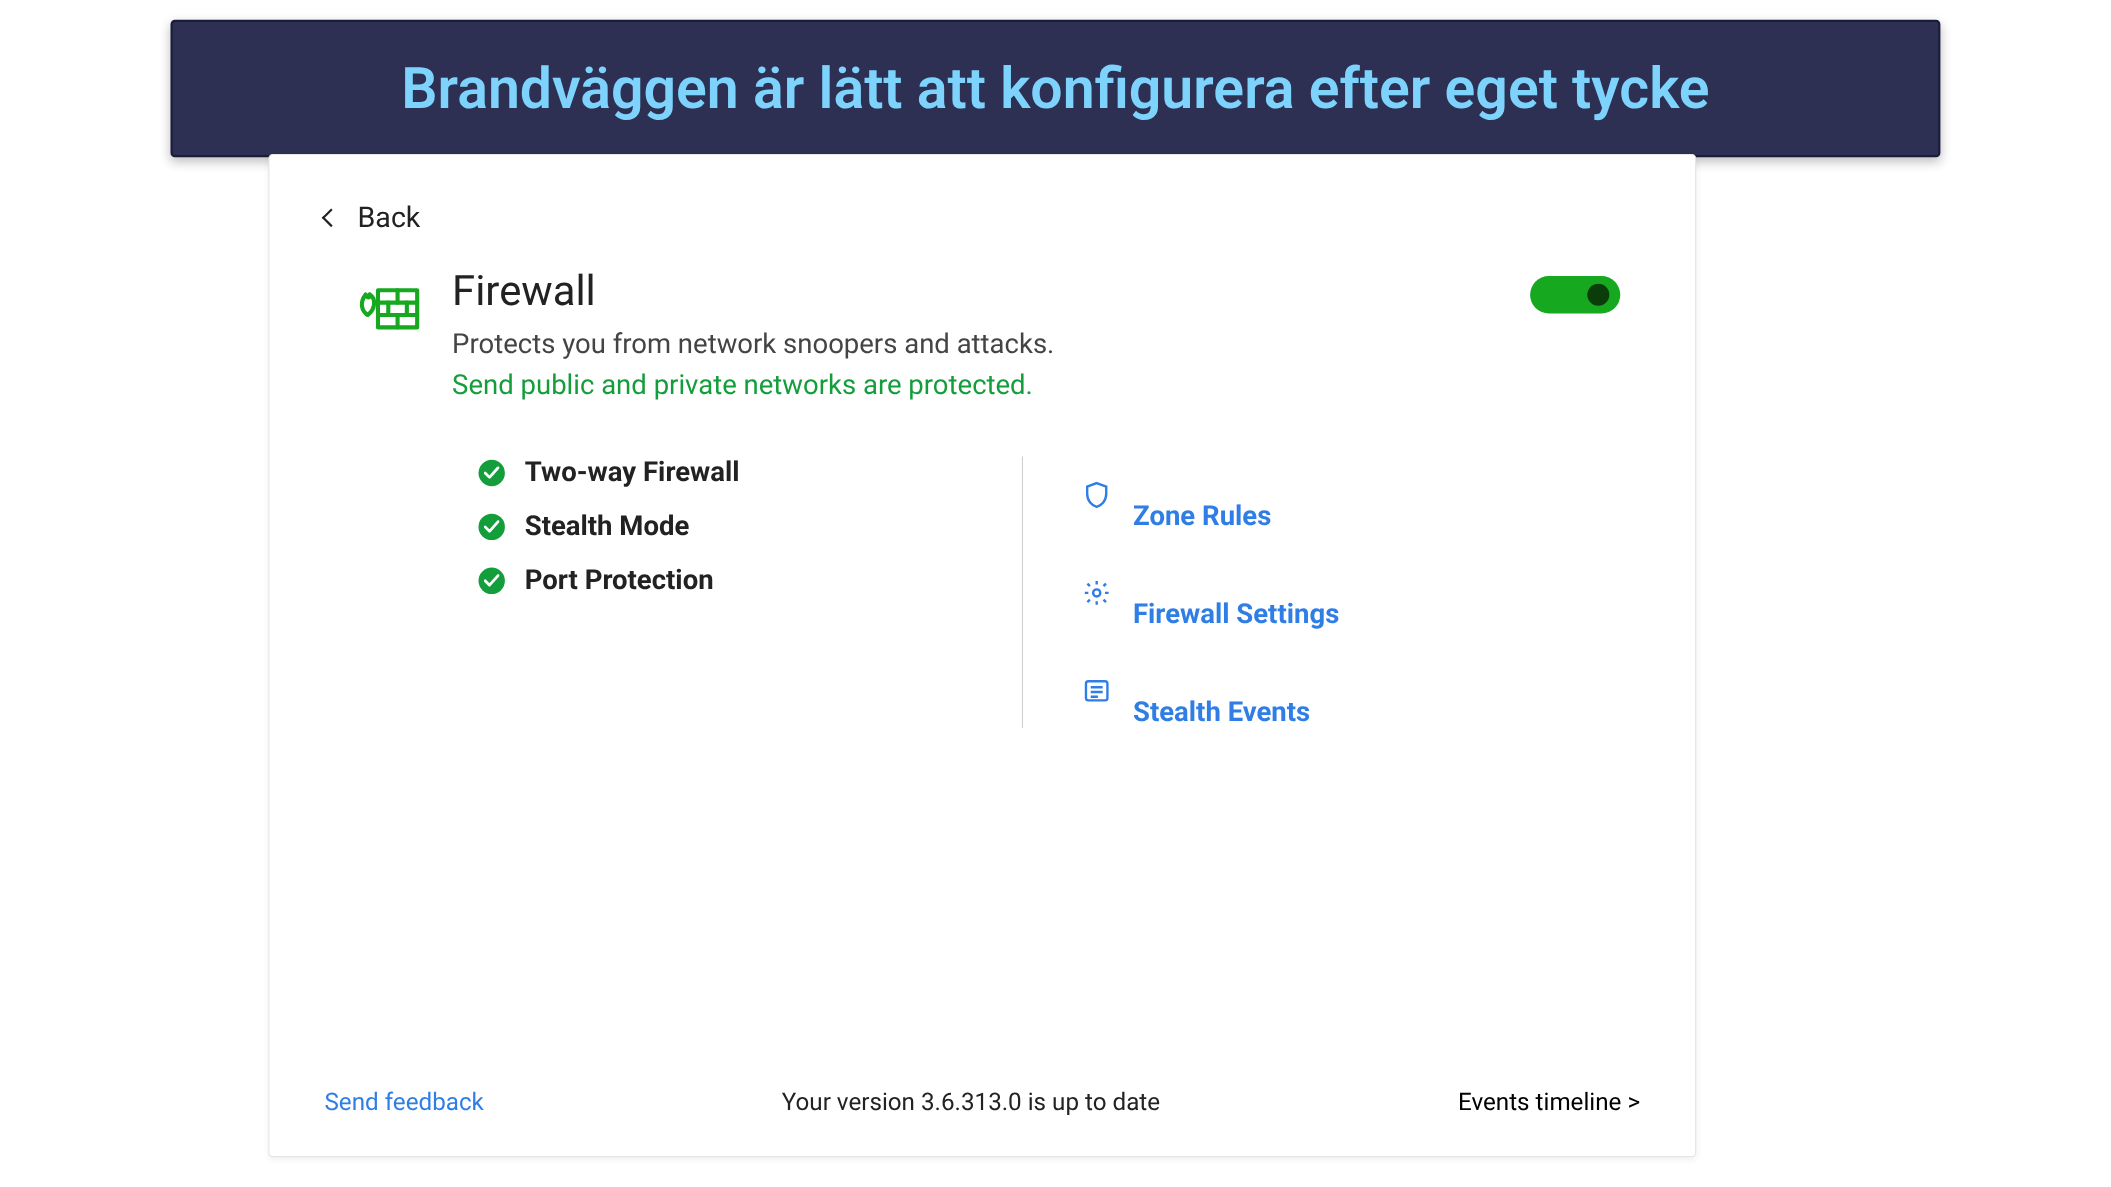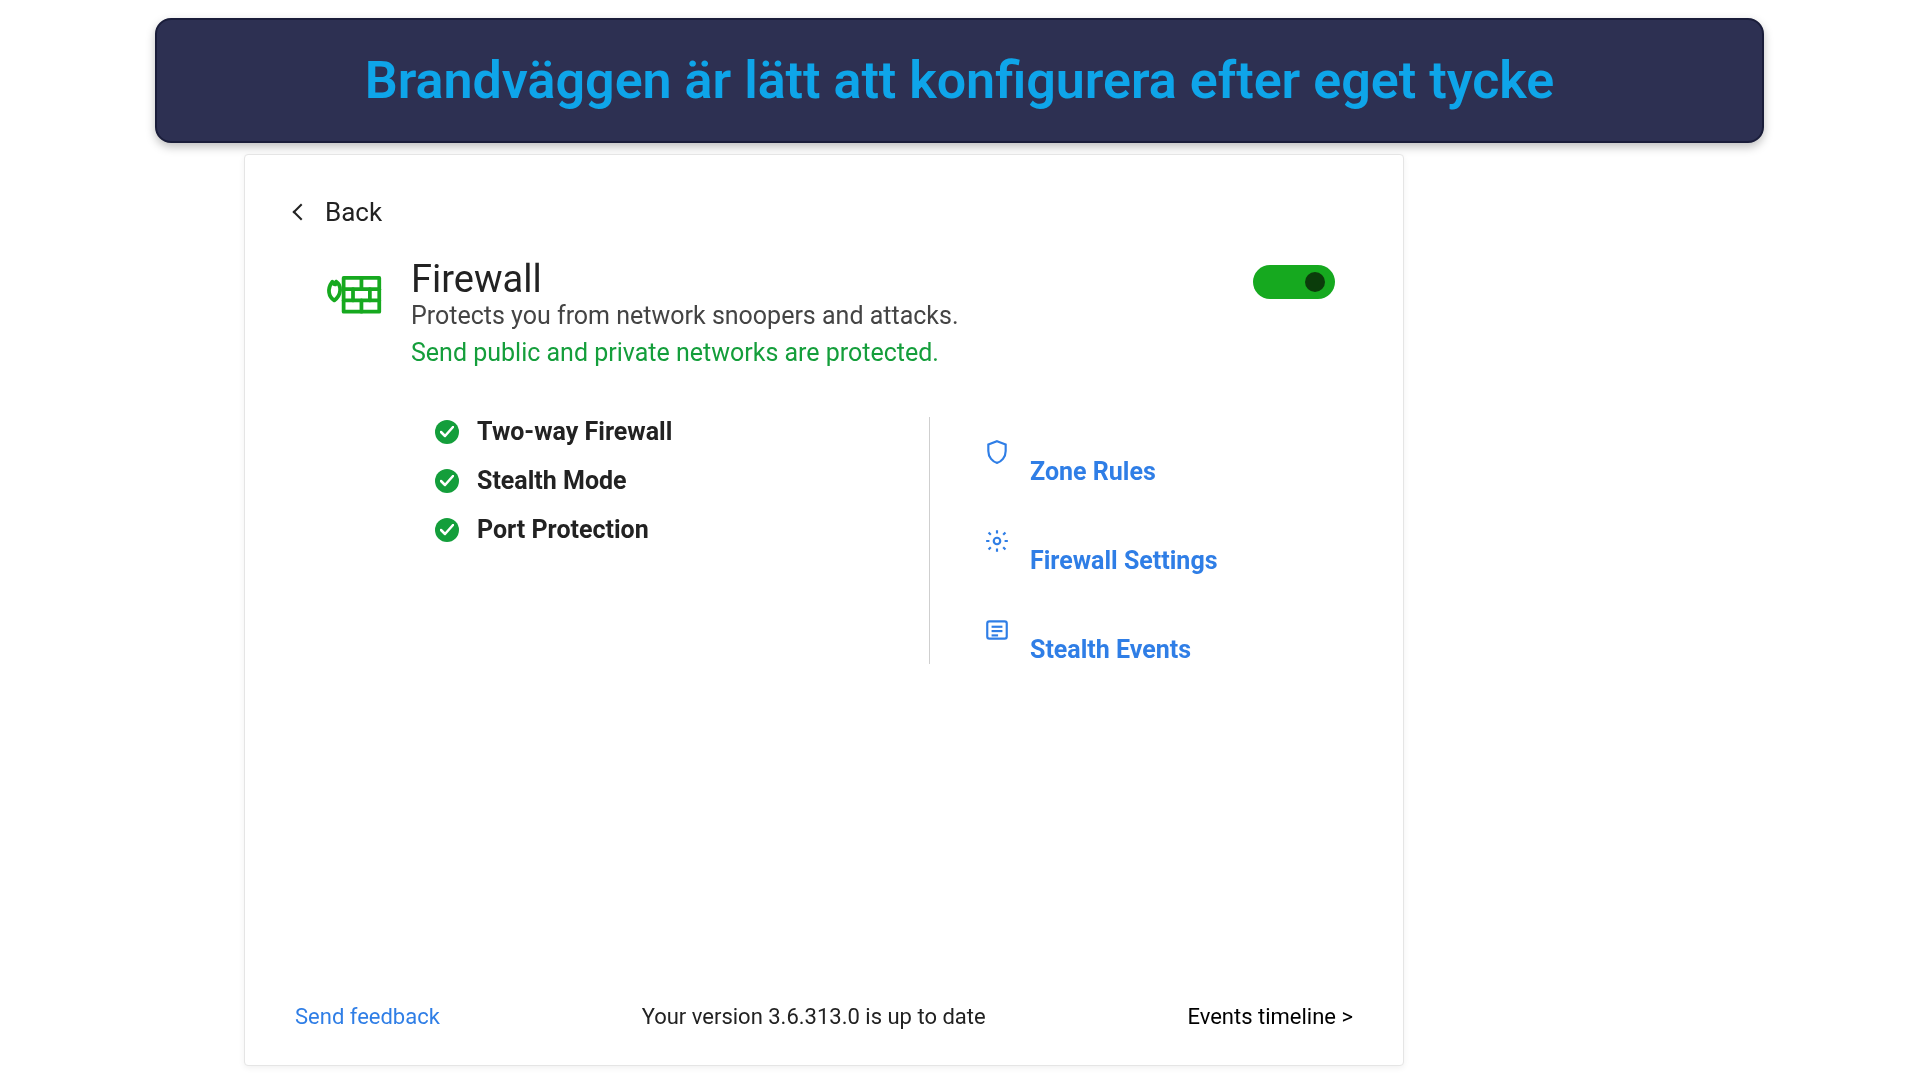--- a/index.html
+++ b/index.html
@@ -12,36 +12,36 @@
     overflow: hidden;
   }
 
   
   .banner {
     position: absolute;
     top: 18px;
     left: 155px;
     right: 155px;
     background: #2d3052;
-    color: #0ea5e9;
+    color: #7dd3fc;
     border: 2px solid #1a1d3a;
-    border-radius: 16px;
+    border-radius: 4px;
     padding: 30px 42px;
     text-align: center;
     font-size: 52px;
     font-weight: 600;
     box-shadow: 0 4px 10px rgba(0,0,0,0.25);
   }
 
   
   .panel {
     position: absolute;
-    top: 154px;
+    top: 140px;
     left: 244px;
-    width: 1160px;
+    width: 1298px;
     height: 912px;
     background: #ffffff;
     border: 1px solid #e5e5e5;
     border-radius: 4px;
     box-shadow: 0 2px 6px rgba(0,0,0,0.06);
     display: flex;
     flex-direction: column;
   }
 
   .back {
@@ -58,21 +58,21 @@
   .header-row {
     display: flex;
     align-items: flex-start;
     padding: 30px 68px 0 78px;
     position: relative;
     justify-content: flex-end;
   }
   .fw-icon { width: 60px; height: 60px; flex-shrink: 0; margin-top: 4px; }
   .header-text { margin-left: 28px; flex: 1; }
   .title { font-size: 38px; font-weight: 400; color: #222; }
-  .subtitle { font-size: 25px; color: #444; }
+  .subtitle { font-size: 25px; color: #444; margin-top: 12px; }
   .status-ok { font-size: 25px; color: #149e3b; margin-top: 8px; }
 
   .toggle {
     width: 82px; height: 34px;
     background: #16a91f;
     border-radius: 17px;
     position: relative;
     flex-shrink: 0;
     margin-top: 8px;
     cursor: pointer;

